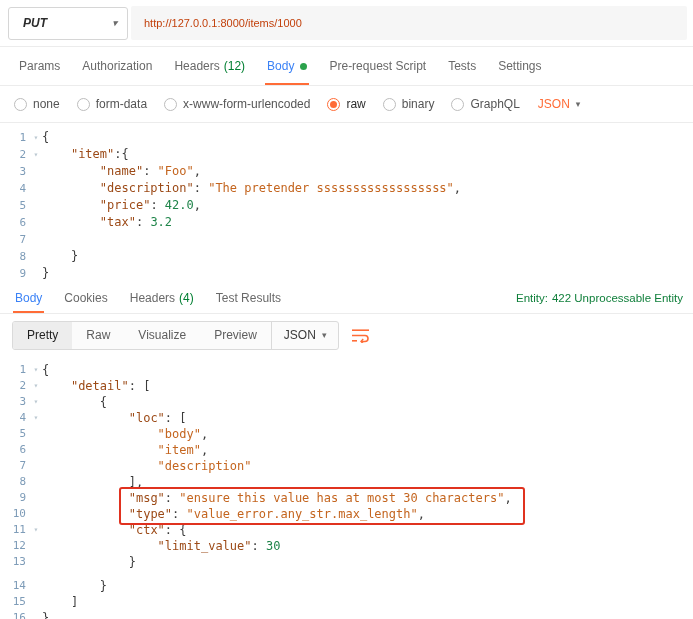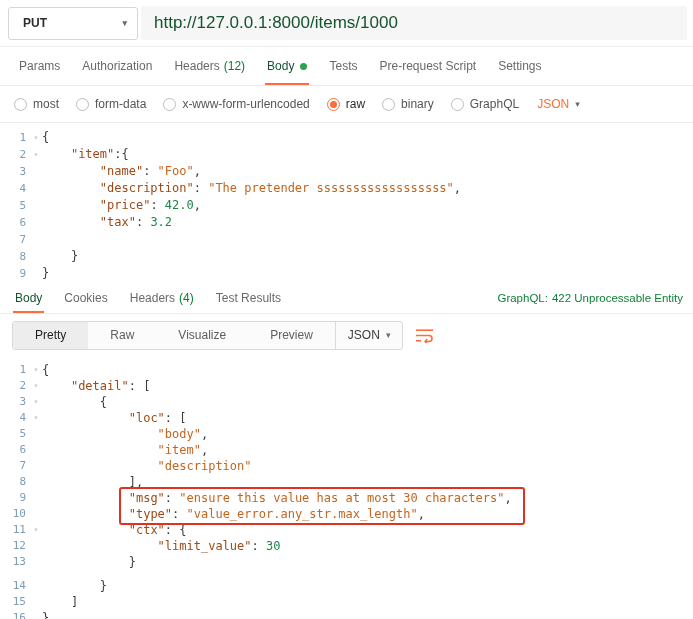--- a/index.html
+++ b/index.html
@@ -4,31 +4,31 @@
 <style>
   * { box-sizing: border-box; margin: 0; padding: 0; }
   html,body { width:693px; height:619px; overflow:hidden; background:#fff;
     font-family:"Liberation Sans", sans-serif; color:#212121; }
 
   .app { width:693px; height:619px; background:#fff; }
 
   
   .url-bar { height:47px; display:flex; align-items:center; padding:0 6px 0 8px;
     border-bottom:1px solid #ececec; }
-  .method-select { width:130px; height:33px; border:1px solid #d6d6d6; border-radius:3px;
+  .method-select { width:120px; height:33px; border:1px solid #d6d6d6; border-radius:3px;
     background:#fff; display:flex; align-items:center; justify-content:space-between;
-    padding:0 10px 0 14px; font-size:12px; font-weight:700; color:#2d2d2d; cursor:pointer; }
+    padding:0 10px 0 14px; font-size:12px; font-weight:700; color:#2d2d2d; cursor:pointer;font-style:italic; }
   .caret { font-size:9px; color:#6b6b6b; }
   .url-input { flex:1; height:34px; margin-left:3px; background:#f6f6f6; border-radius:2px;
-    display:flex; align-items:center; padding-left:13px; font-size:17px; color:#14532d; }
+    display:flex; align-items:center; padding-left:13px; font-size:11px; color:#c2410c; }
 
   
   .tabs { display:flex; height:100%; font-size:12px; color:#696969; }
   .tab { display:flex; align-items:center; padding:0 11px; position:relative; cursor:pointer; white-space:nowrap; }
-  .tab.active { color:#14532d; }
+  .tab.active { color:#3b82f6; }
   .tab.active::after { content:""; position:absolute; left:9px; right:9px; bottom:0;
     height:2px; background:var(--accent,#ff6c37); }
   .tab-count { color:var(--green,#007f31); margin-left:4px; }
   .green-dot { width:7px; height:7px; border-radius:50%; background:var(--dot,#2ba24c); margin-left:6px; }
   .req-tabs-row { height:39px; border-bottom:1px solid #ececec; padding:0 8px; }
 
   
   .mode-row { height:37px; border-bottom:1px solid #ececec; display:flex; align-items:center;
     padding:0 14px; font-size:12px; color:#555; }
   .mode-list { display:flex; align-items:center; gap:17px; }
@@ -62,21 +62,21 @@
   
   .resp-header { height:31px; border-bottom:1px solid #ececec; display:flex; align-items:center;
     padding:0 10px 0 4px; }
   .status { margin-left:auto; font-size:11.5px; color:var(--status,#007f31); white-space:nowrap; }
   .status .status-value { margin-left:4px; }
 
   
   .resp-toolbar { height:42px; display:flex; align-items:center; padding:0 12px; }
   .seg-group { display:flex; align-items:stretch; height:29px; border:1px solid #dadada;
     border-radius:3px; overflow:hidden; background:#fbfbfb; }
-  .seg { display:flex; align-items:center; padding:0 22px; font-size:12px; color:#5e5e5e; cursor:pointer; }
+  .seg { display:flex; align-items:center; padding:0 14px; font-size:12px; color:#5e5e5e; cursor:pointer; }
   .seg.active { background:#ededed; color:#1f1f1f; }
   .seg-div { width:1px; background:#dadada; }
   .seg-lang { display:flex; align-items:center; gap:6px; padding:0 12px; font-size:12px; color:#3b3b3b; cursor:pointer; }
   .wrap-btn { margin-left:12px; display:flex; align-items:center; cursor:pointer; }
 </style>
 </head>
 <body>
 
 <div class="app">
 
@@ -98,36 +98,36 @@
         </div>
         <div class="tab">
           <span class="tab-label">Headers</span>
           <span class="tab-count">(12)</span>
         </div>
         <div class="tab active">
           <span class="tab-label">Body</span>
           <span class="green-dot"></span>
         </div>
         <div class="tab">
+          <span class="tab-label">Pre-request Script</span>
+        </div>
+        <div class="tab">
           <span class="tab-label">Tests</span>
-        </div>
-        <div class="tab">
-          <span class="tab-label">Pre-request Script</span>
         </div>
         <div class="tab">
           <span class="tab-label">Settings</span>
         </div>
       </div>
   </div>
 
   <div class="mode-row">
     <div class="mode-list">
         <div class="radio">
           <span class="rdot"></span>
-          <span>most</span>
+          <span>none</span>
         </div>
         <div class="radio">
           <span class="rdot"></span>
           <span>form-data</span>
         </div>
         <div class="radio">
           <span class="rdot"></span>
           <span>x-www-form-urlencoded</span>
         </div>
         <div class="radio selected">
@@ -207,21 +207,21 @@
         </div>
         <div class="tab">
           <span class="tab-label">Headers</span>
           <span class="tab-count">(4)</span>
         </div>
         <div class="tab">
           <span class="tab-label">Test Results</span>
         </div>
       </div>
     <div class="status">
-      <span>GraphQL:</span><span class="status-value">422 Unprocessable Entity</span>
+      <span>Entity:</span><span class="status-value">422 Unprocessable Entity</span>
     </div>
   </div>
 
   <div class="resp-toolbar">
     <div class="seg-group">
       <div class="tabs" style="height:auto">
           <div class="seg active">Pretty</div>
           <div class="seg">Raw</div>
           <div class="seg">Visualize</div>
           <div class="seg">Preview</div>

